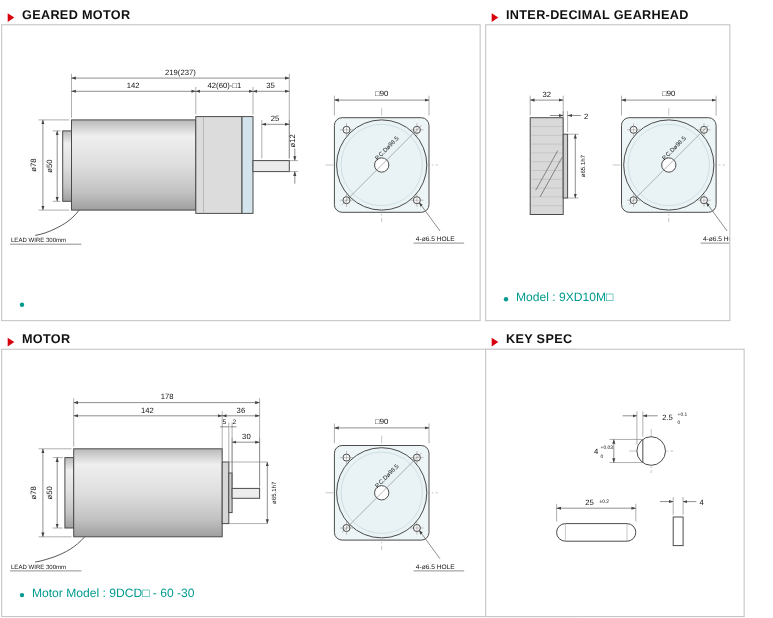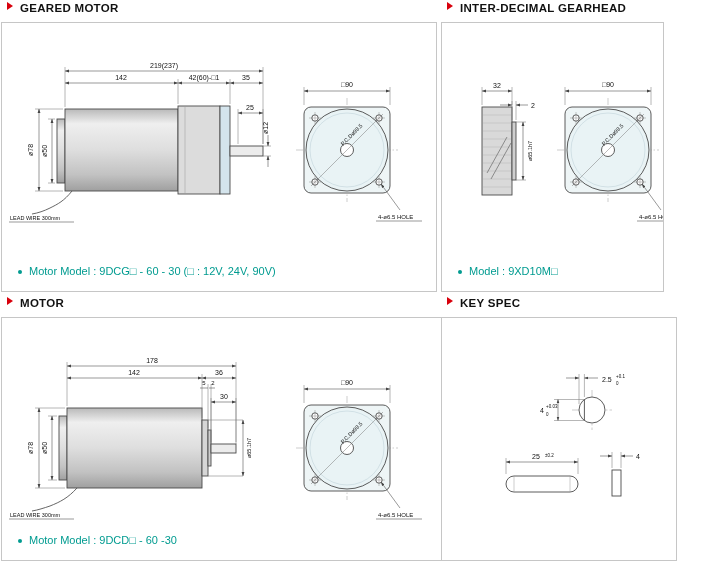--- a/index.html
+++ b/index.html
@@ -1,18 +1,18 @@
 <!DOCTYPE html>
 <html><head>
 <meta charset="utf-8">
 <style>
   *{margin:0;padding:0;box-sizing:border-box}
   html,body{width:703px;height:562px;background:#fff;font-family:"Liberation Sans",sans-serif;position:relative;overflow:hidden}
   .panel{position:absolute}
-  .panel-header{display:flex;align-items:flex-start;gap:7px;height:18px;margin-bottom:2px;padding-left:6px}
+  .panel-header{display:flex;align-items:flex-end;gap:7px;height:18px;margin-bottom:2px;padding-left:6px}
   .tri{width:0;height:0;border-left:6px solid #d8000c;border-top:4px solid transparent;border-bottom:4px solid transparent}
   .panel-title{font-size:11.5px;font-weight:bold;color:#111;letter-spacing:.3px}
   .panel-box{border:1px solid #c6c6c6;background:#fff;height:calc(100% - 20px);display:flex;flex-direction:column;justify-content:space-between;overflow:hidden}
   .bullets{padding:2px 8px 12px 16px}
   .bullet{display:flex;align-items:center;gap:7px;line-height:15px}
   .bullet .dot{width:4px;height:4px;border-radius:50%;background:#009b90;flex:0 0 auto}
   .bullet .label{font-size:11px;color:#009b90}
   svg{display:block}
   svg text{font-family:"Liberation Sans",sans-serif}
   .pln{stroke:#4a4a4a;stroke-width:0.9}
@@ -117,21 +117,20 @@
         <line x1="302" y1="68" x2="388" y2="68" class="dln" marker-start="url(#ar1)" marker-end="url(#ar1)"></line>
         <text x="345" y="64" text-anchor="middle" class="dtxt">□90</text>
         <line x1="398" y1="187" x2="379" y2="161" class="dln" marker-end="url(#ar1)"></line>
         <text x="376" y="196" class="dtxt6">4-ø6.5 HOLE</text>
         <line x1="374" y1="198" x2="420" y2="198" class="dln"></line>
       </g>
     </svg>
     <div class="bullets">
       <div class="bullet">
         <span class="dot"></span>
-        <span class="label">Motor Model : 9DCG□ - 60 - 30 (□ : 12V, 24V, 90V)</span>
       </div>
     </div>
   </div>
 </div>
 
 <div class="panel" style="left:441px;top:2px;width:223px;height:290px">
   <div class="panel-header">
     <span class="tri"></span>
     <span class="panel-title">INTER-DECIMAL GEARHEAD</span>
   </div>

